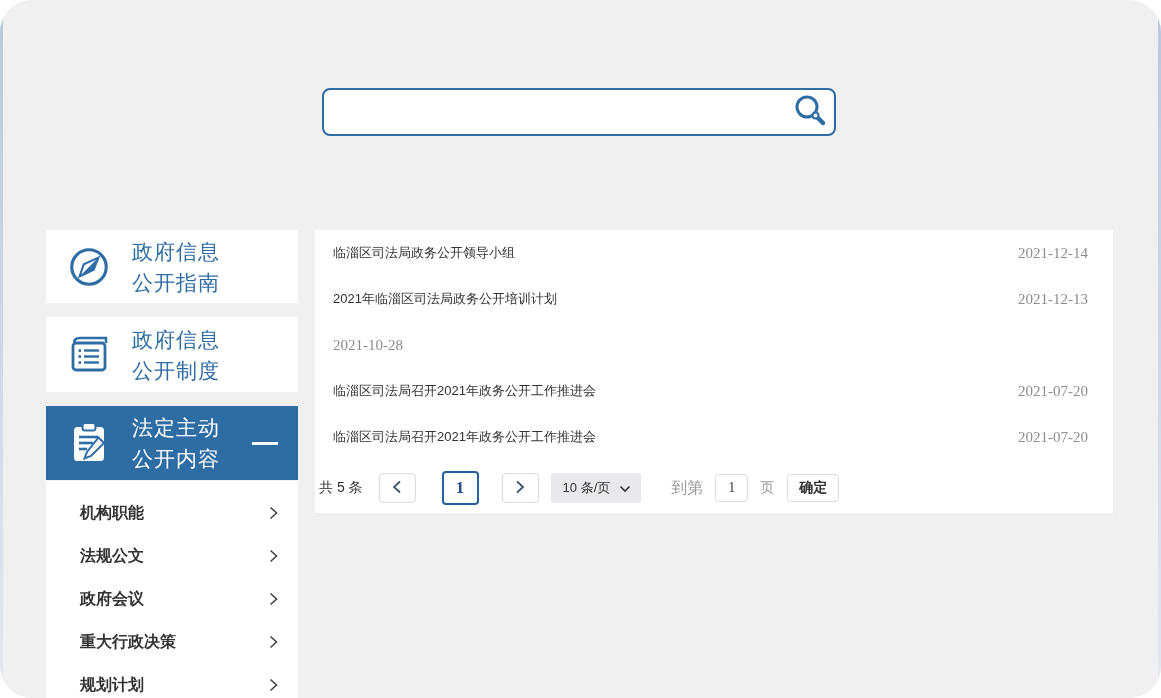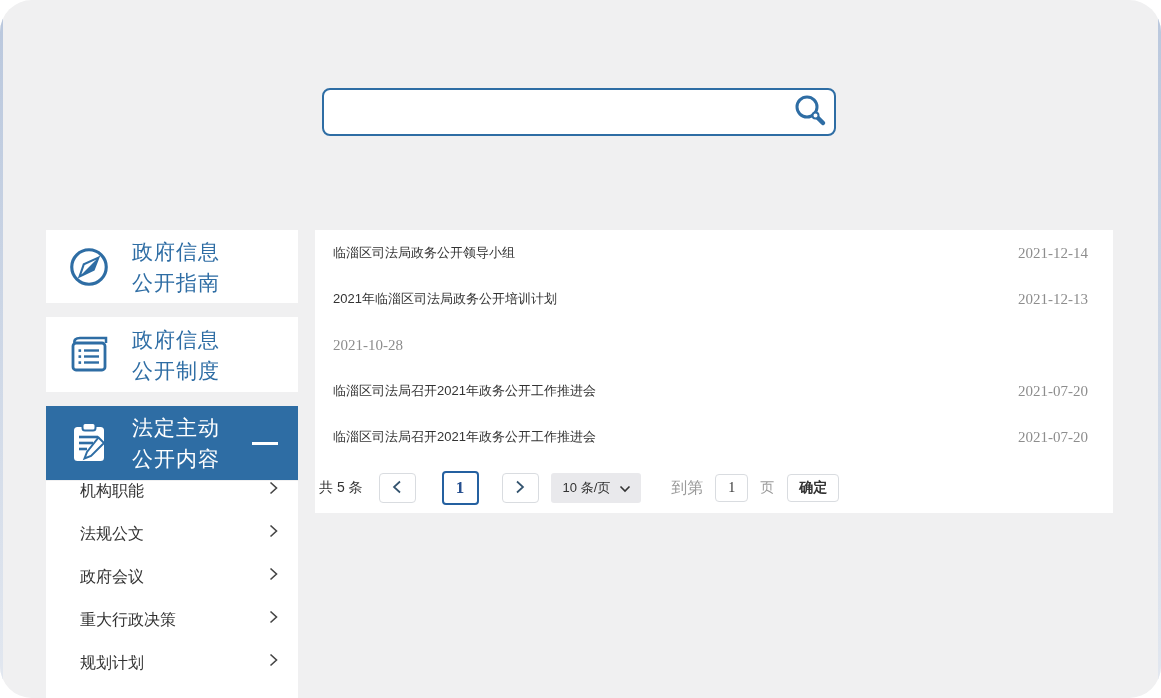--- a/index.html
+++ b/index.html
@@ -25,22 +25,22 @@
     display:flex; align-items:center; cursor:pointer; }
   .card-guide  { top:230px; height:73px; }
   .card-system { top:317px; height:75px; }
   .card-active { top:406px; height:74px; background:#2e6da4; }
   .side-icon { width:86px; display:flex; align-items:center; justify-content:center; }
   .side-label { font-size:21px; color:#2e6da4; line-height:31px; letter-spacing:1px; }
   .card-active .side-label { color:#fff; }
   .collapse-minus { position:absolute; right:20px; top:36px; width:26px; height:3px; background:#fff; }
 
   .submenu { position:absolute; left:46px; top:481px; width:252px; height:217px; background:#fff; }
-  .submenu-item { height:43px; display:flex; align-items:flex-start; justify-content:space-between;
-    padding:0 20px 0 34px; cursor:pointer; }
+  .submenu-item { height:43px; display:flex; align-items:flex-end; justify-content:space-between;
+    padding:0 20px 0 34px; cursor:pointer;font-weight:bold; }
   .submenu-label { font-size:16px; color:#333; }
 
   
   .panel { position:absolute; left:315px; top:230px; width:798px; height:283px; background:#fff; }
   .row { height:46px; display:flex; align-items:center; justify-content:space-between;
     padding:0 25px 0 18px; cursor:pointer; }
   .row-title { font-size:13px; color:#333; white-space:nowrap; overflow:hidden; }
   .row-date { font-size:15px; color:#8d8d8d; font-family:"Liberation Serif", serif; white-space:nowrap; }
 
   

